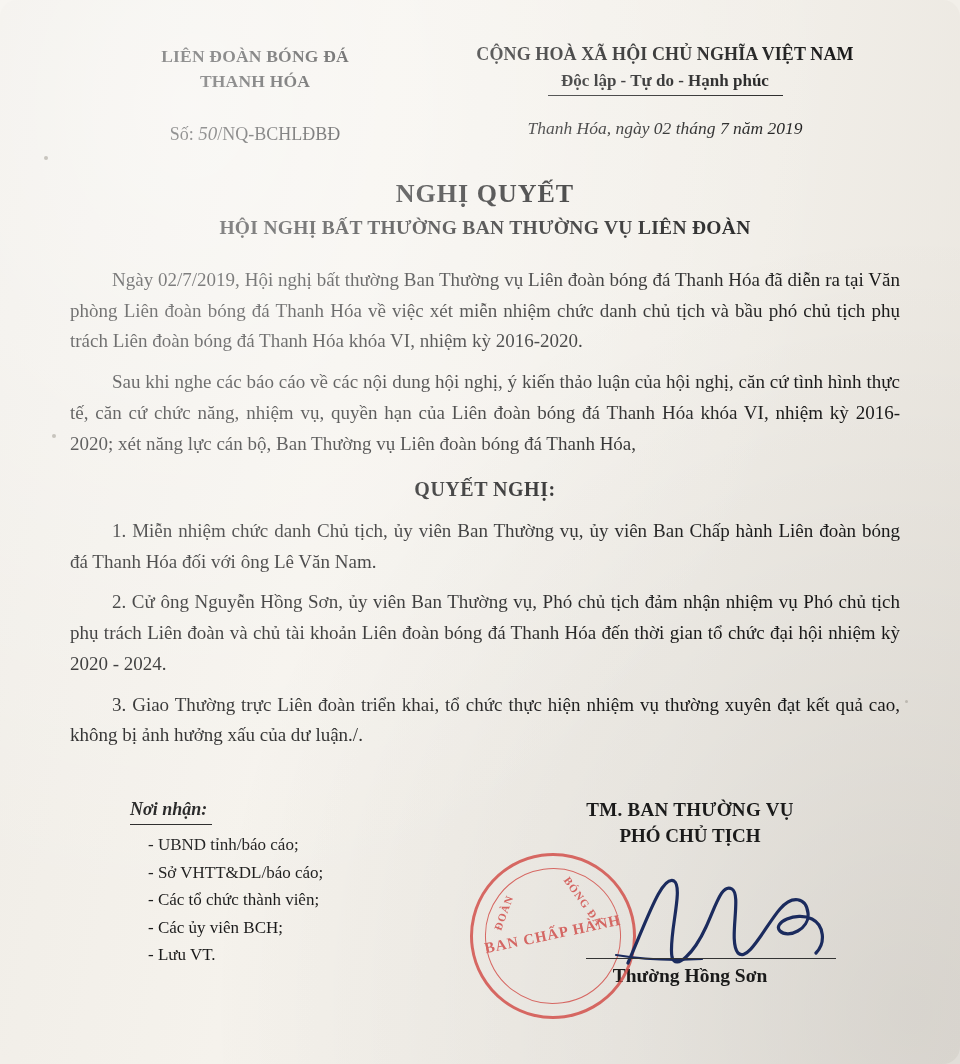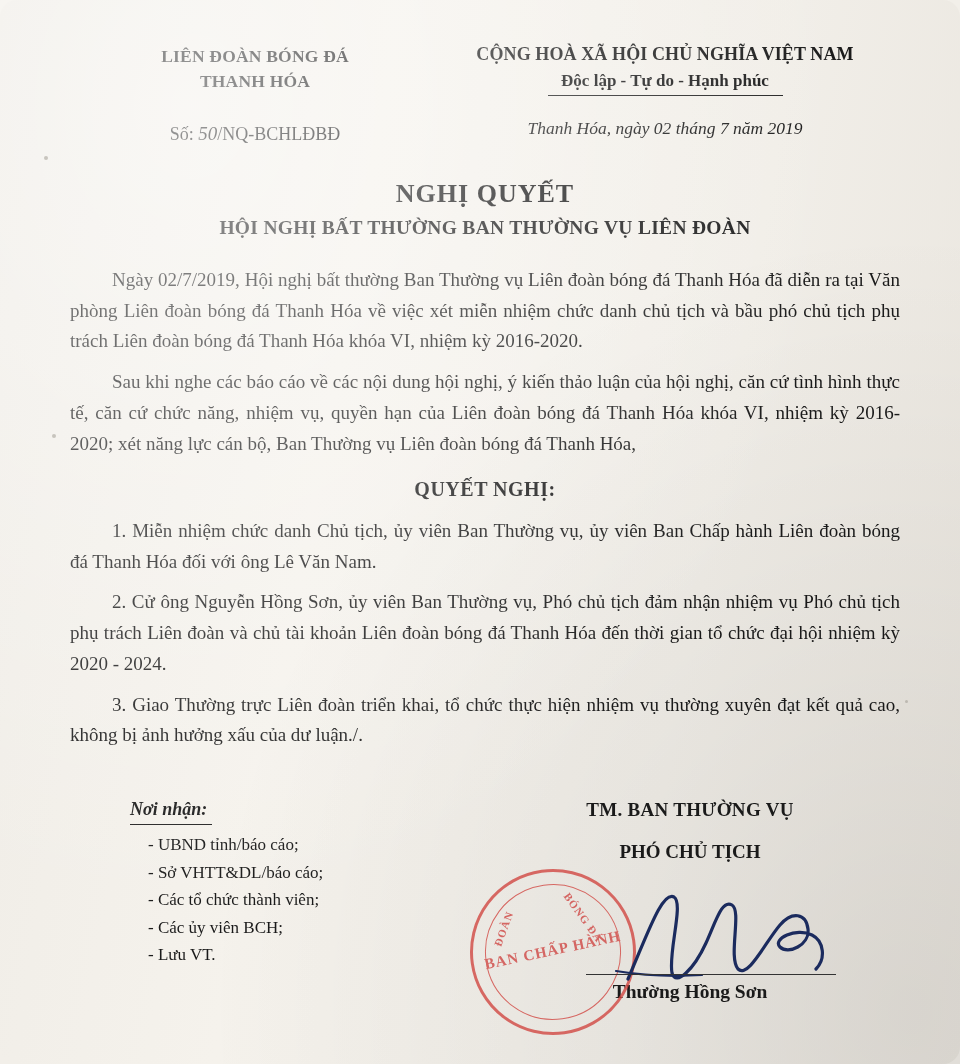--- a/index.html
+++ b/index.html
@@ -163,21 +163,21 @@
     padding-right: 10px;
   }
   .sig-role1 {
     font-weight: bold;
     font-size: 19px;
     letter-spacing: 0.3px;
   }
   .sig-role2 {
     font-weight: bold;
     font-size: 19px;
-    margin-top: 20px;
+    margin-top: 4px;
   }
   .sig-space {
     height: 118px;
     position: relative;
   }
   .sig-name {
     font-weight: bold;
     font-size: 19.5px;
   }
 

